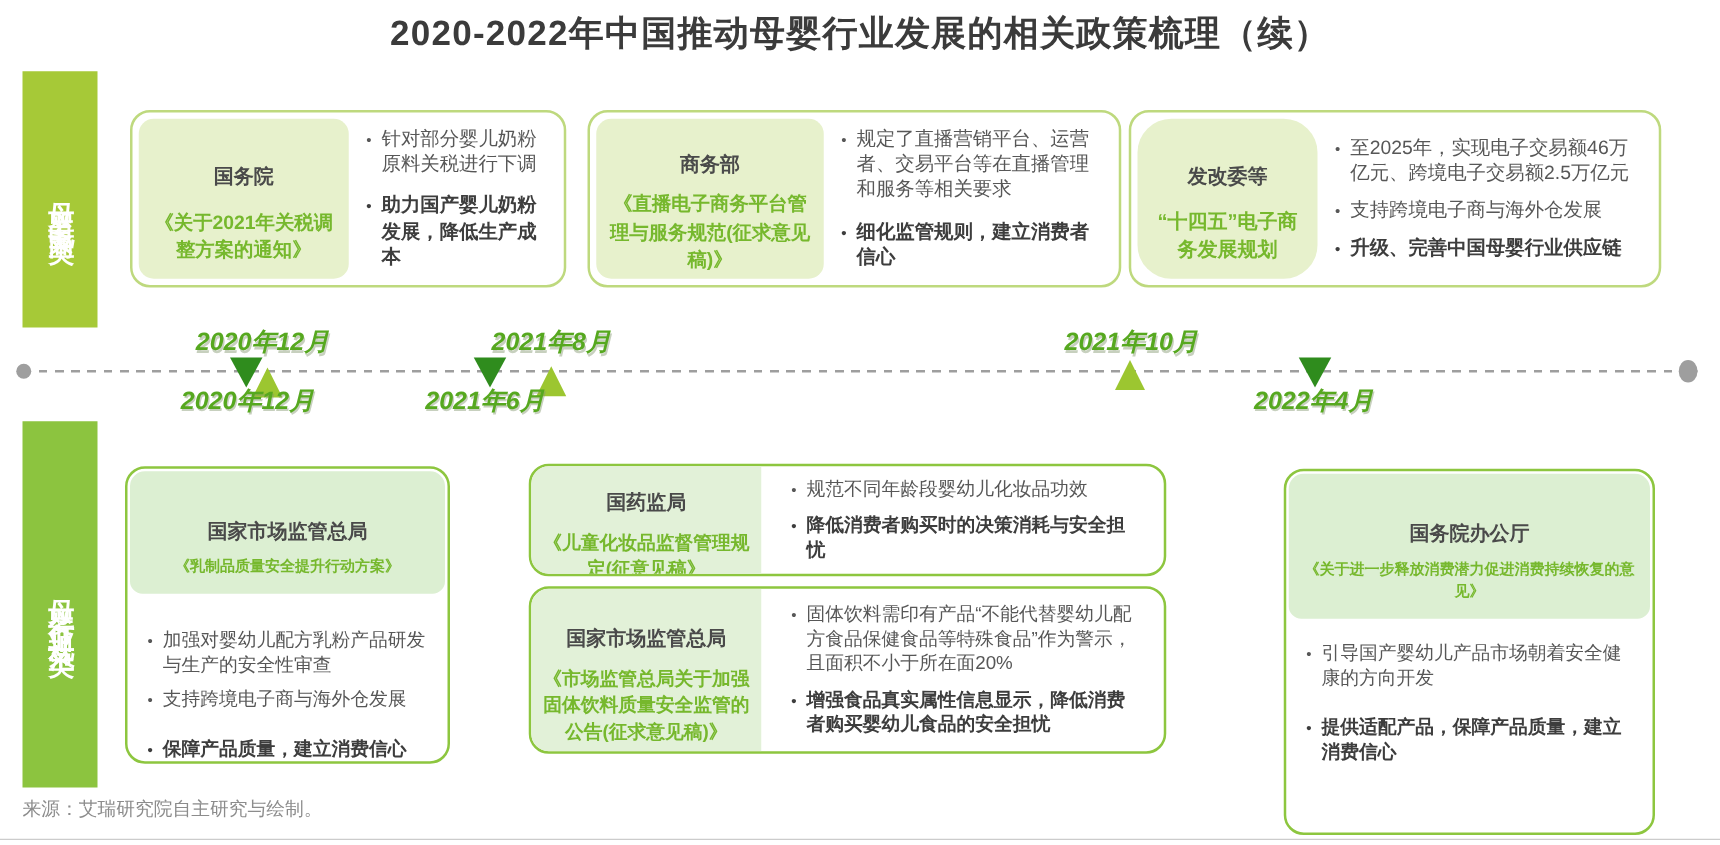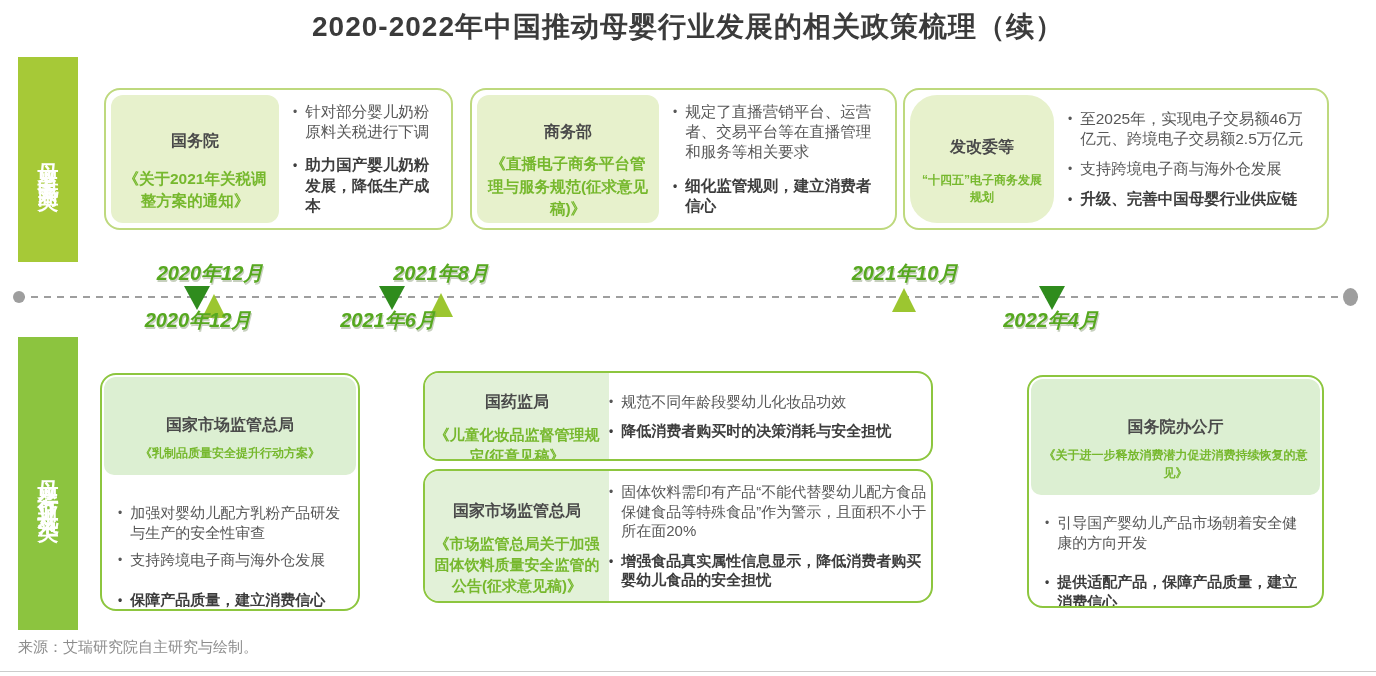--- a/index.html
+++ b/index.html
@@ -34,21 +34,21 @@
     background:var(--top-panel-bg,#e7f1cc); border-radius:12px; flex:none;
     display:flex; flex-direction:column; align-items:center; justify-content:center;
     text-align:center; padding:8px 10px;
   }
   .tc1 .tpanel { width:168px; }
   .tc2 .tpanel { width:182px; }
   .tc3 .tpanel { width:144px;border-radius:27px; }
   .org { font-size:16px; font-weight:bold; color:var(--org-color,#4a4a4a);margin-top:25px; }
   .doc { font-size:15.5px; font-weight:bold; color:var(--accent-green,#76b82d); margin-top:16px; line-height:1.45; }
   .tc2 .doc { margin-top:10px; }
-  .tc3 .doc { margin-top:14px; font-size:12px; }
+  .tc3 .doc { margin-top:14px; font-size:16px; }
   .tbody {
     flex:1; display:flex; flex-direction:column; justify-content:center;
     padding:6px 10px 6px 14px; gap:13px;
   }
   .tc3 .tbody { gap:10px; }
   .bullet { display:flex; font-size:15.5px; color:var(--text-body,#575757); line-height:1.3; }
   .bullet::before { content:"•"; font-size:12px; margin-right:8px; margin-top:3px; flex:none; }
   .bullet.b { font-weight:bold; color:var(--text-dark,#3d3d3d); }
 
   
@@ -77,41 +77,41 @@
   .lab-below { top:307px; }
   .l0 { left:210px; }  .l1 { left:198px; }  .l2 { left:388px; }
   .l3 { left:441px; }  .l4 { left:905px; }  .l5 { left:1051px; }
 
   
   .bcard {
     position:absolute; background:#fff; overflow:hidden;
     border:2px solid var(--bottom-card-border,#8dc63f); border-radius:16px;
   }
   .b1 { left:100px;  top:373px; width:260px; height:238px; }
-  .b3 { left:1027px; top:375px; width:297px; height:233px; }
+  .b3 { left:1027px; top:375px; width:297px; height:293px; }
   .bheader {
     background:var(--bottom-header-bg,#dcefd2); border-radius:12px 12px 10px 10px;
     margin:2px; text-align:center; padding:13px 10px;
   }
   .bheader .doc { margin-top:8px; font-size:12px; line-height:1.5; }
   .bbody { display:flex; flex-direction:column; gap:8px; padding:26px 12px 10px 16px; }
   .b3 .bbody { padding-top:16px; }
   .bbody .bullet { font-size:15px; }
   .bbody .bullet.b { margin-top:12px; }
 
   .b2 { left:423px; width:510px; display:flex; padding:0; }
   .b2a { top:371px; height:90px; }
   .b2b { top:469px; height:134px; }
   .bpanel {
     width:184px; flex:none; background:var(--bottom-panel-bg,#e2f1d8);
     border-radius:13px 0 0 13px; display:flex; flex-direction:column;
     justify-content:center; align-items:center; text-align:center; padding:6px 8px;
   }
   .bpanel .doc { margin-top:11px; font-size:15px; line-height:1.4; }
-  .bbody2 { flex:1; display:flex; flex-direction:column; justify-content:center; gap:10px; padding:8px 0; }
+  .bbody2 { flex:1; display:flex; flex-direction:column; justify-content:center; gap:10px; padding:8px 24px; }
   .bbody2 .bullet { font-size:15px; }
 
   .source-note { position:absolute; left:18px; top:638px; font-size:15px; color:#8c8c8c; }
   .footer-divider { position:absolute; left:0; right:0; top:671px; border-top:1px solid #cccccc; }
 </style>
 </head>
 <body>
 
 <div class="stage">
 

